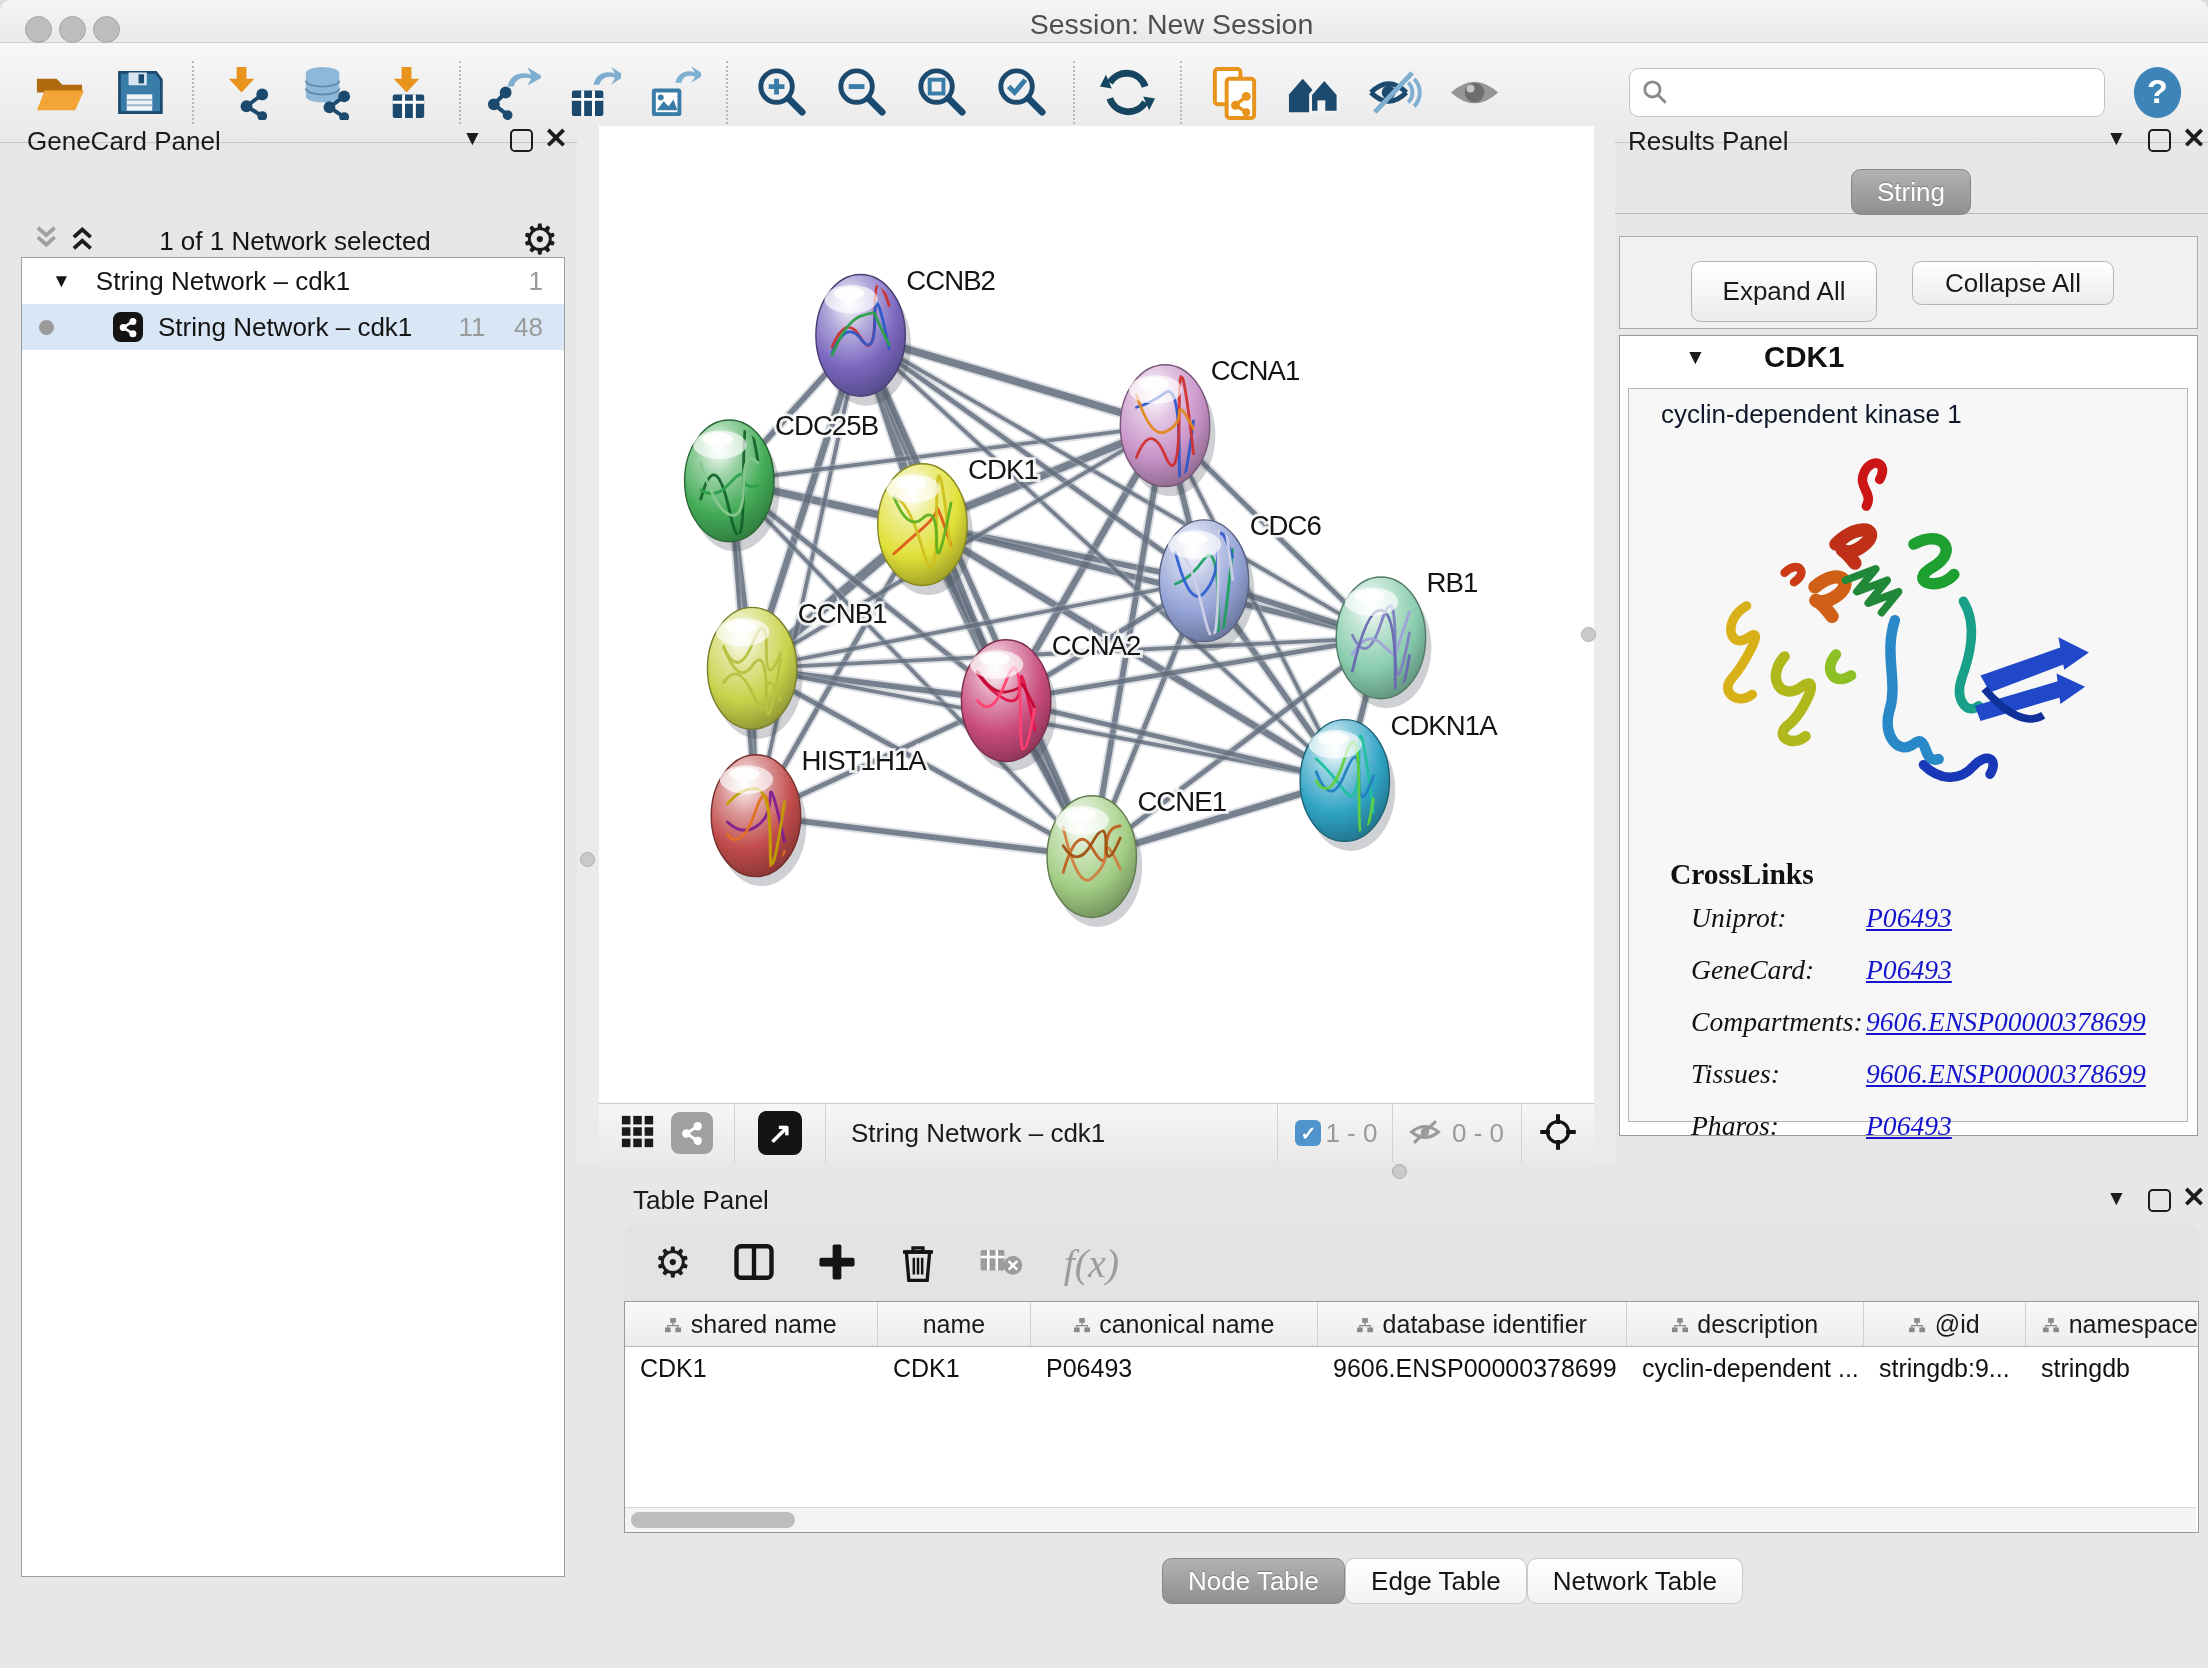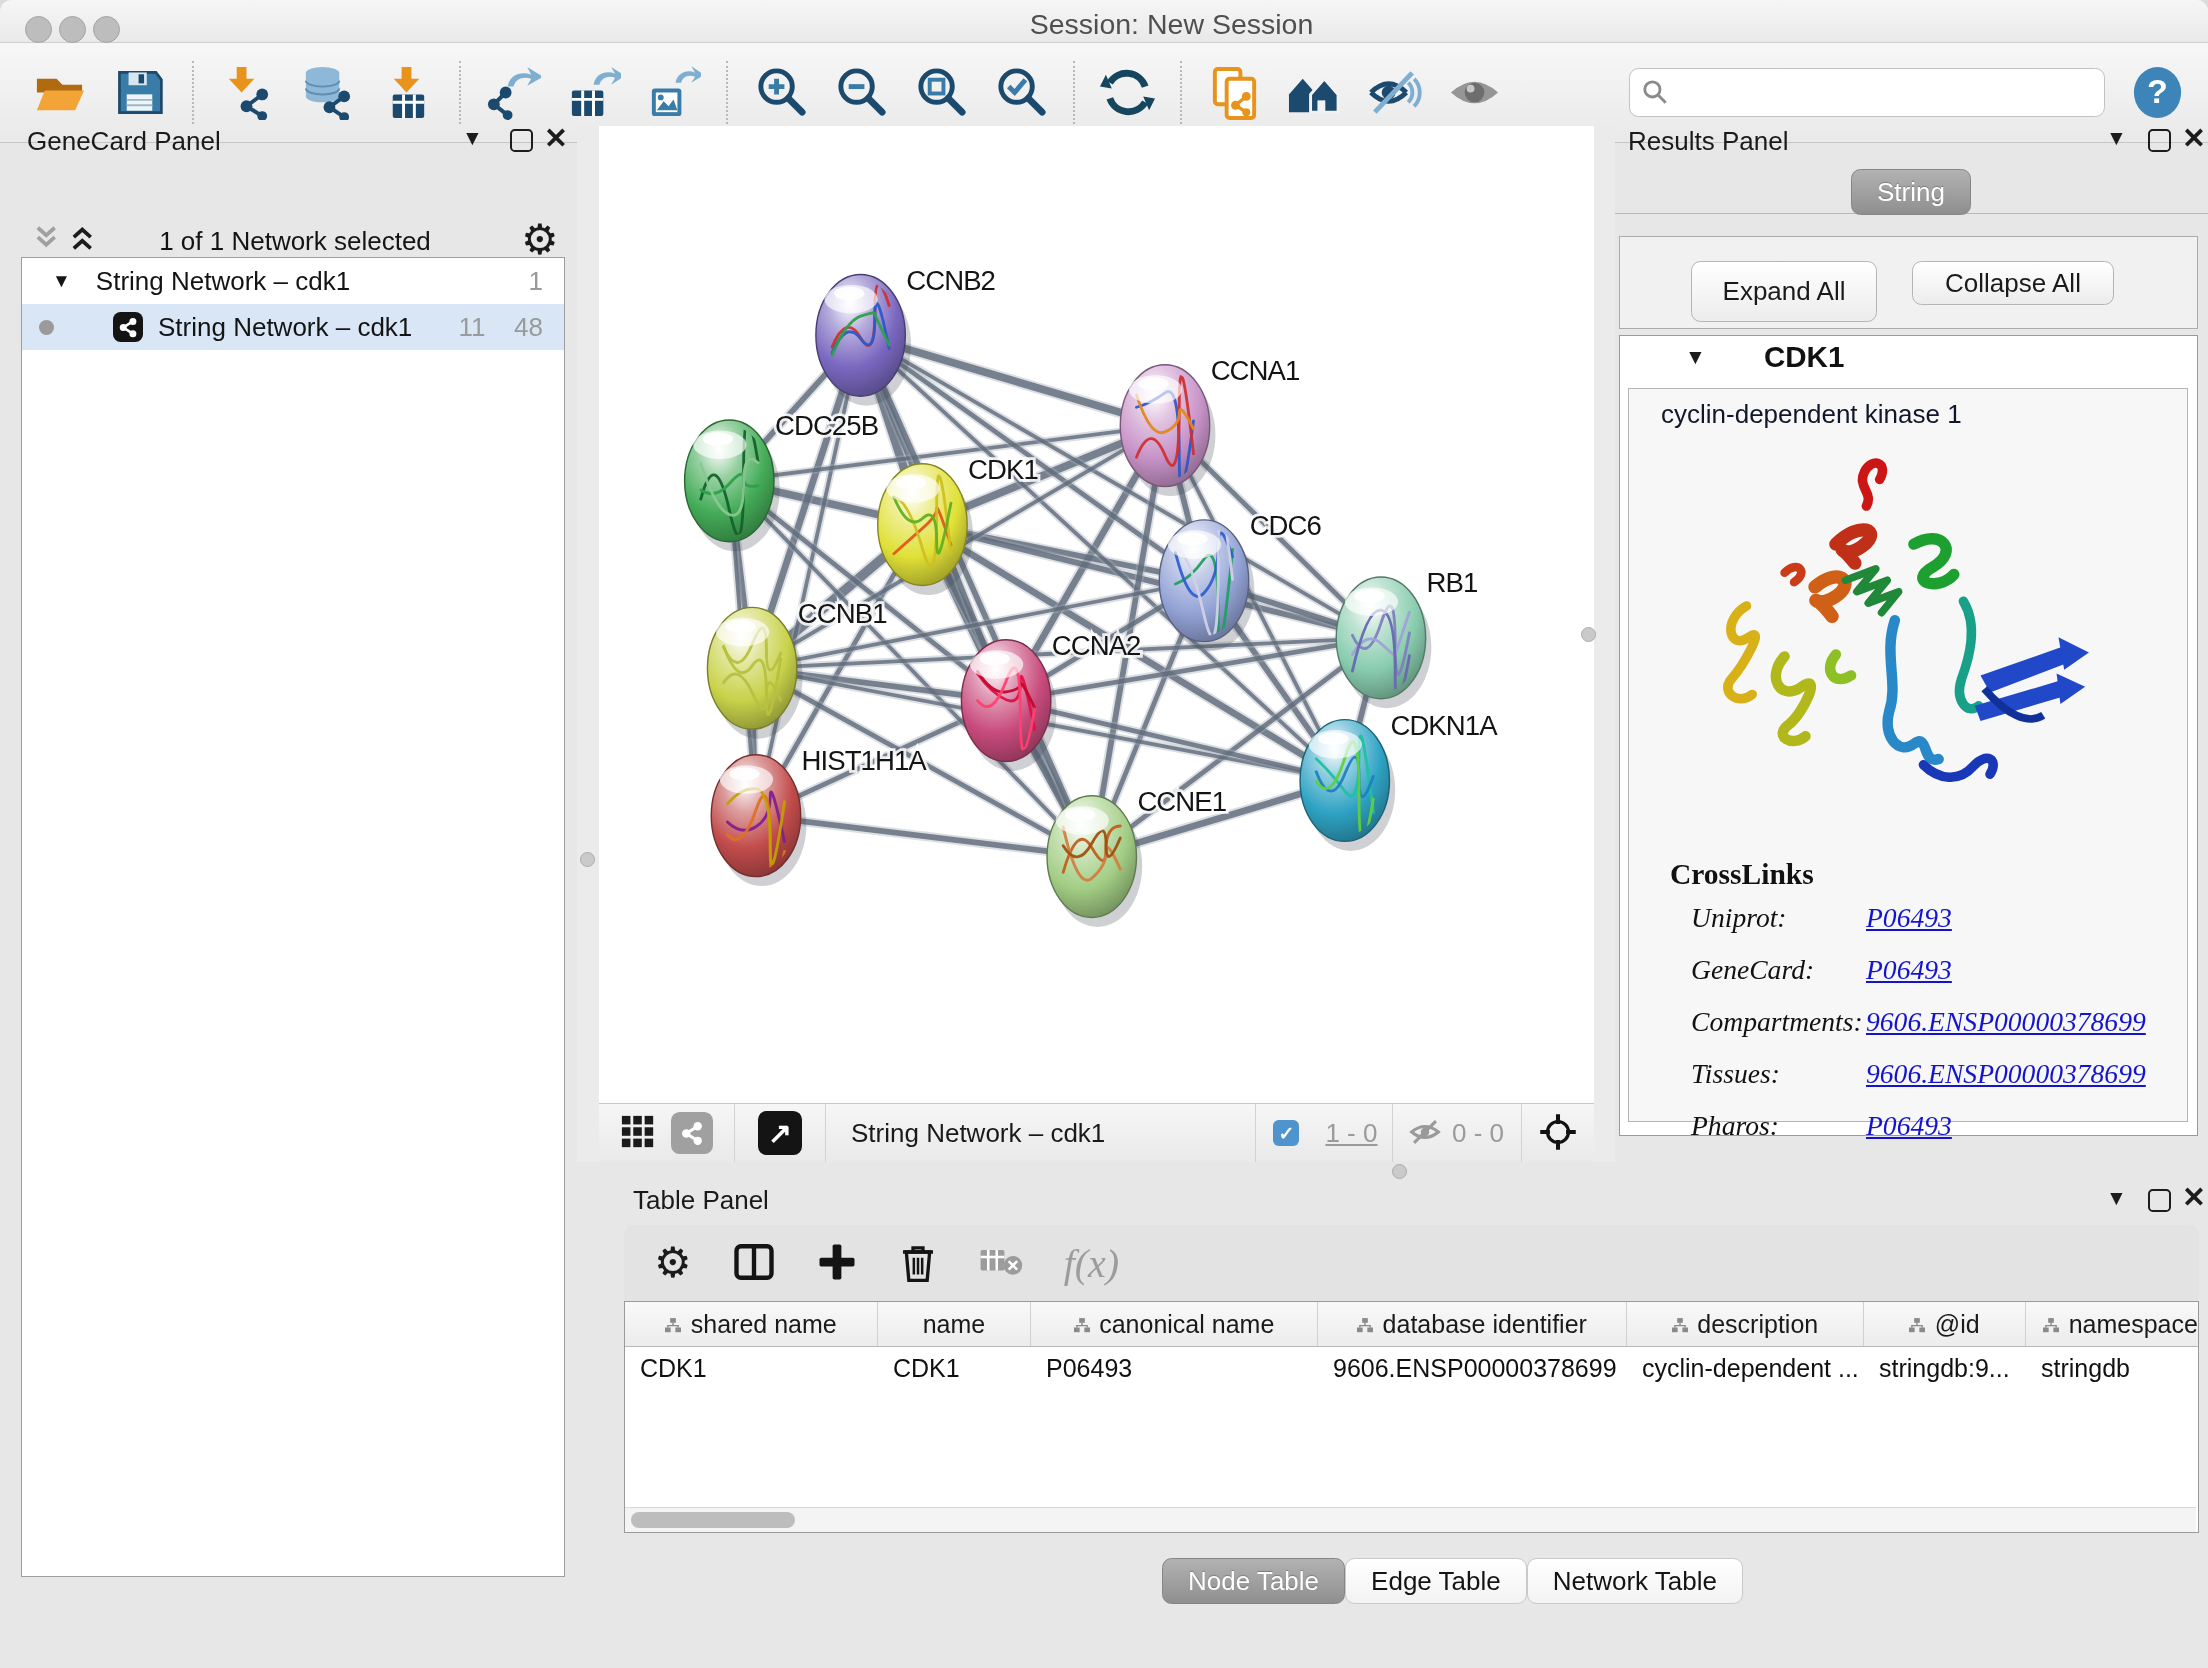--- a/index.html
+++ b/index.html
@@ -646,21 +646,21 @@
           </g>
         </svg>
       </span>
     <span class="fsep" style="margin-left:21px;"></span>
     <span style="margin-left:23px;width:44px;height:44px;border-radius:8.6px;background:#141414;display:flex;align-items:center;justify-content:center;color:#fff;font-size:28.5px;font-weight:bold;">↗</span>
     <span class="fsep" style="margin-left:23px;"></span>
     <span style="margin-left:25px;font-size:26px;color:#1a1a1a;">String Network – cdk1</span>
     <span class="spacer"></span>
     <span class="fsep"></span>
     <span class="chk" style="margin-left:17px;">✓</span>
-    <span class="gcount" style="margin-left:26px;text-decoration:underline;">1 - 0</span>
+    <span class="gcount" style="margin-left:4px;">1 - 0</span>
     <span class="fsep" style="margin-left:15px;"></span>
     <span style="margin-left:15px;"><svg width="34" height="34" viewBox="0 0 56 56">
           <path d="M6 28Q28 10 50 28Q28 46 6 28z" fill="none" stroke="#9a9a9a" stroke-width="5"></path>
           <circle cx="28" cy="28" r="7" fill="#9a9a9a"></circle>
           <path d="M10 46L46 10" stroke="#9a9a9a" stroke-width="5"></path>
         </svg></span>
     <span class="gcount" style="margin-left:9.5px;">0 - 0</span>
     <span class="fsep" style="margin-left:17px;"></span>
     <span style="margin:0 15px 0 15px;"><svg width="42" height="42" viewBox="0 0 52 52">
           <circle cx="26" cy="26" r="13" fill="none" stroke="#111" stroke-width="4"></circle>

